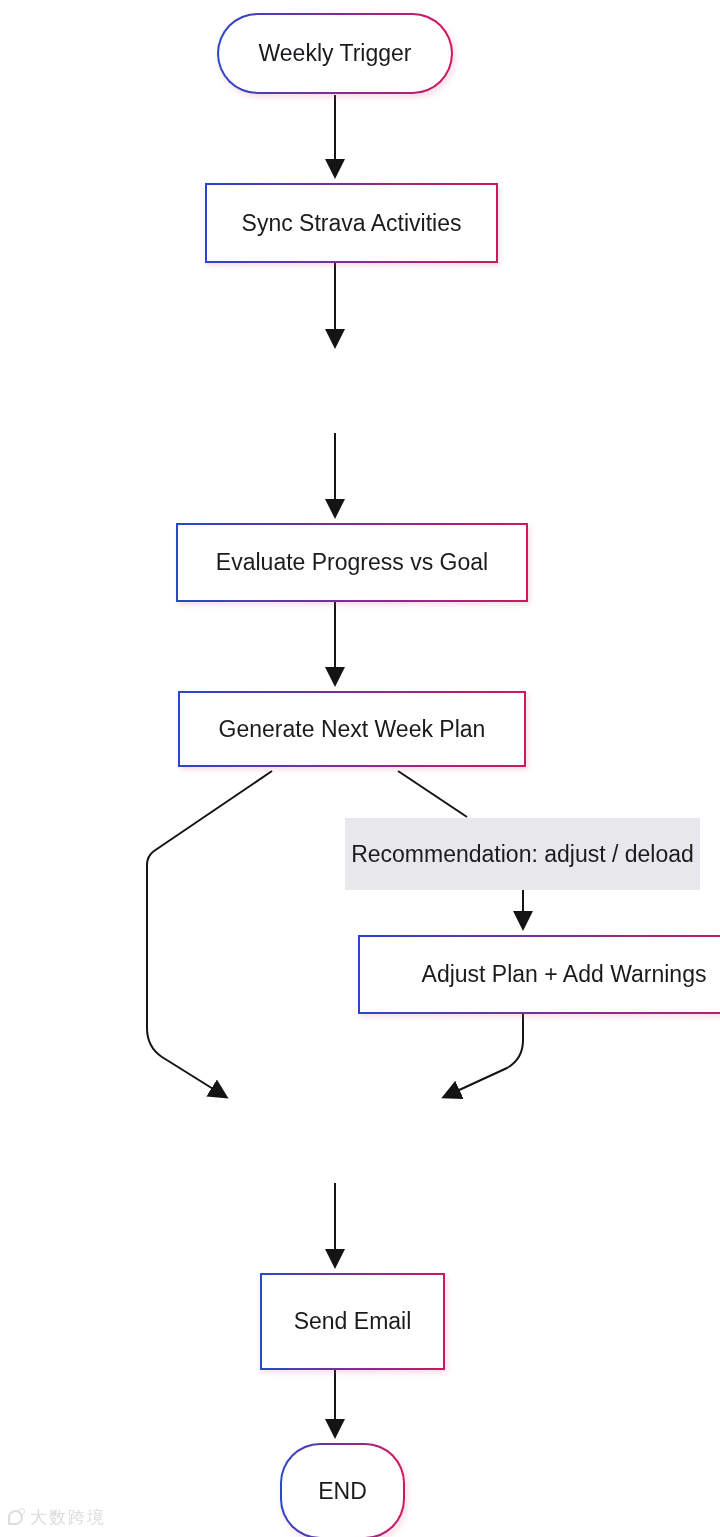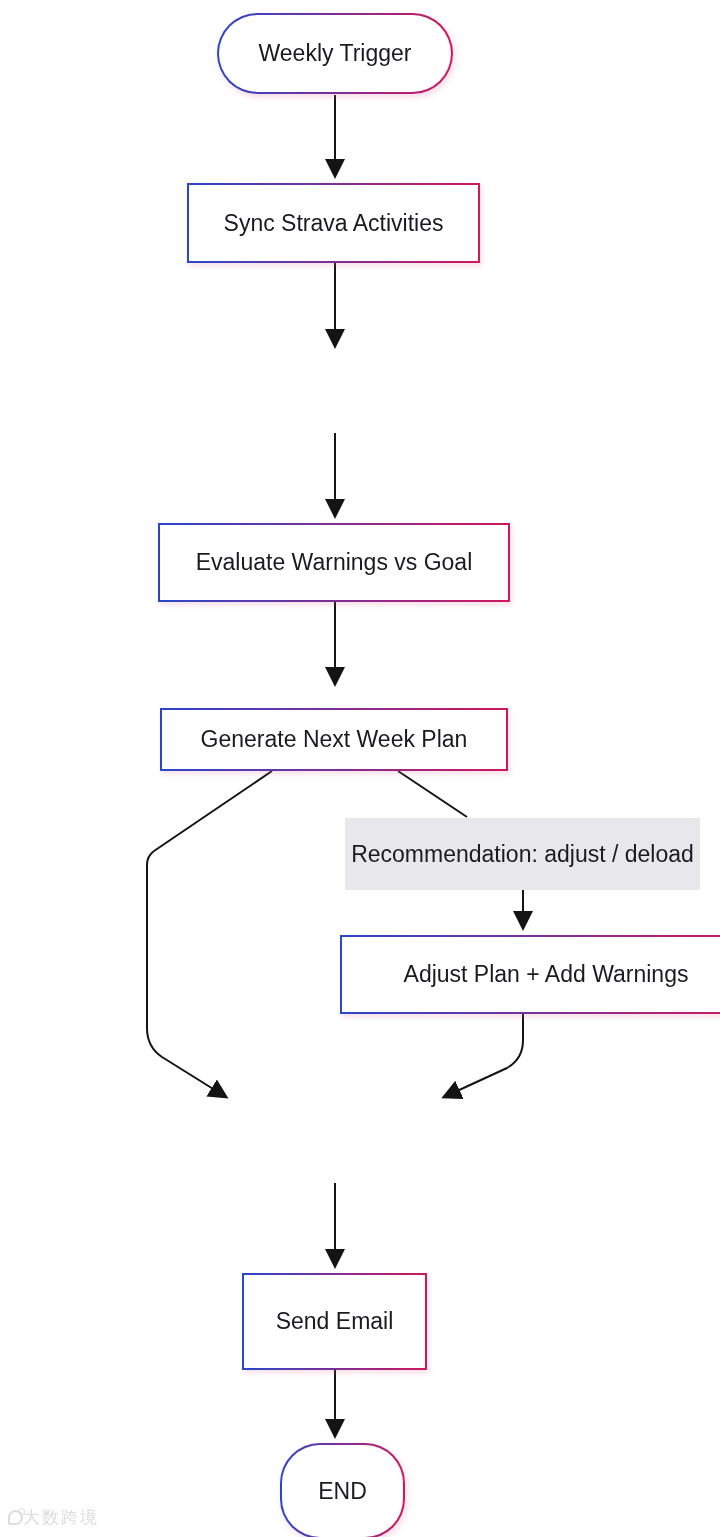--- a/index.html
+++ b/index.html
@@ -28,20 +28,21 @@
     color:var(--text);
     font-size:23px;
     text-align:right;
     box-sizing:border-box;
   }
   .rect-node{
     background:var(--node-bg);
     border:2px solid transparent;
     border-image:linear-gradient(90deg,var(--gradient-left),var(--gradient-right)) 1;
     box-shadow:2px 3px 5px rgba(219,108,150,0.22);
+    margin-left:18px;
   }
   .stadium-node{
     padding:2px;
     background:linear-gradient(90deg,var(--gradient-left),var(--gradient-right));
     filter:drop-shadow(2px 3px 3px rgba(219,108,150,0.25));
   }
   .stadium-inner{
     flex:1;align-self:stretch;
     background:var(--node-bg);
     display:flex;align-items:center;justify-content:center;
@@ -51,21 +52,21 @@
     display:flex;align-items:center;justify-content:center;
     background:var(--edge-label-bg);
     color:var(--text);
     font-size:23px;
     text-align:center;
     line-height:36px;
     box-sizing:border-box;
   }
   .watermark{
     position:absolute;left:8px;bottom:8px;
-    display:flex;align-items:center;gap:0;
+    display:flex;align-items:center;gap:7px;
     color:#dcdcdc;
     font-size:17px;
     letter-spacing:2px;
     user-select:none;
   }
   .watermark-logo{
     width:15px;height:15px;
     border:2px solid #dcdcdc;
     border-radius:50% 50% 50% 12%;
     box-sizing:border-box;
@@ -107,24 +108,24 @@
       <span>Weekly Trigger</span>
     </div>
   </div>
 
   <div class="node rect-node" style="left:187px;top:183px;width:293px;height:80px">
     <span>Sync Strava Activities</span>
   </div>
 
 
   <div class="node rect-node" style="left:158px;top:523px;width:352px;height:79px">
-    <span>Evaluate Warnings vs Goal</span>
+    <span>Evaluate Progress vs Goal</span>
   </div>
 
-  <div class="node rect-node" style="left:160px;top:708px;width:348px;height:63px">
+  <div class="node rect-node" style="left:160px;top:691px;width:348px;height:76px">
     <span>Generate Next Week Plan</span>
   </div>
 
   <div class="edge-label" style="left:345px;top:818px;width:355px;height:72px;padding:12px 6px">
     <span>Recommendation: adjust / deload</span>
   </div>
 
 
   <div class="node rect-node" style="left:340px;top:935px;width:412px;height:79px">
     <span>Adjust Plan + Add Warnings</span>

